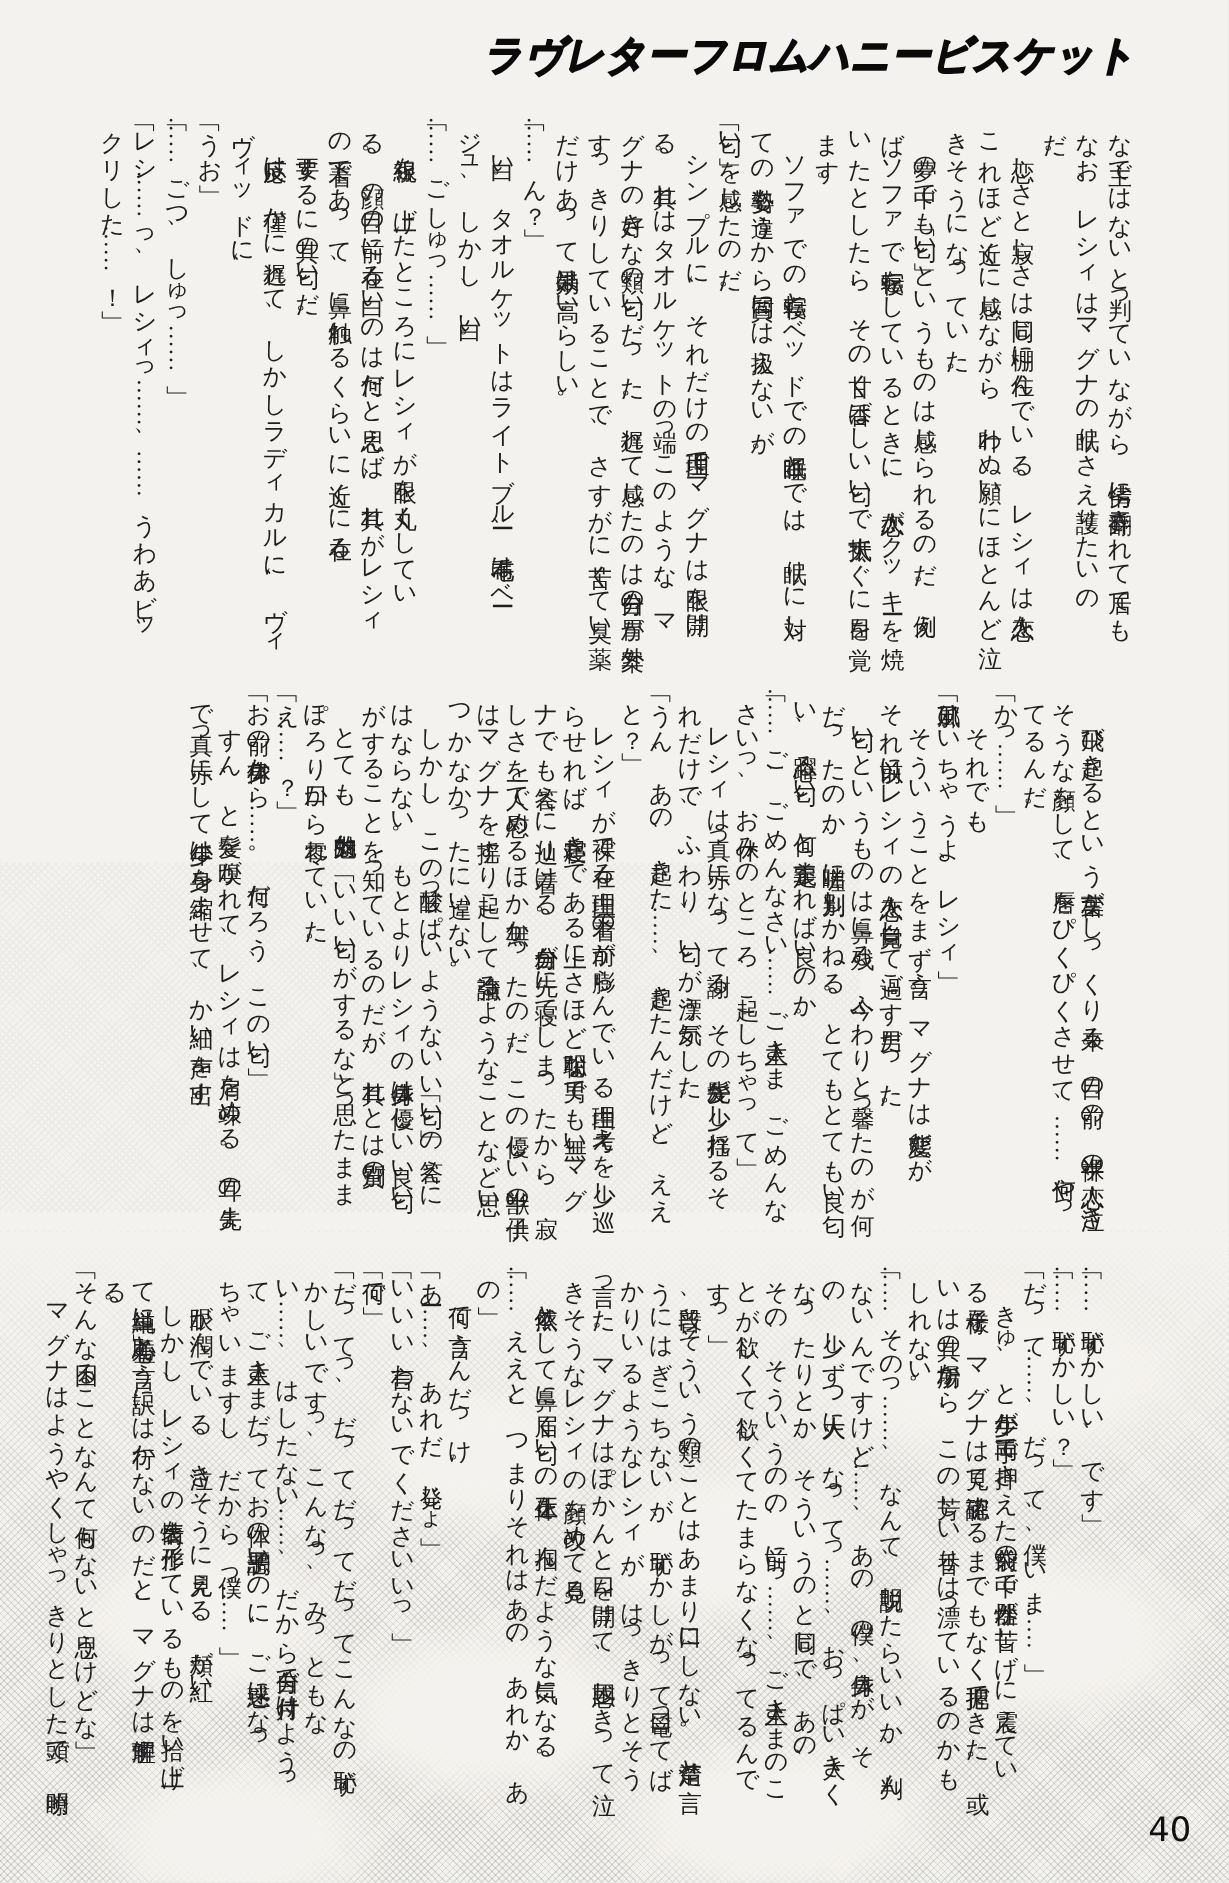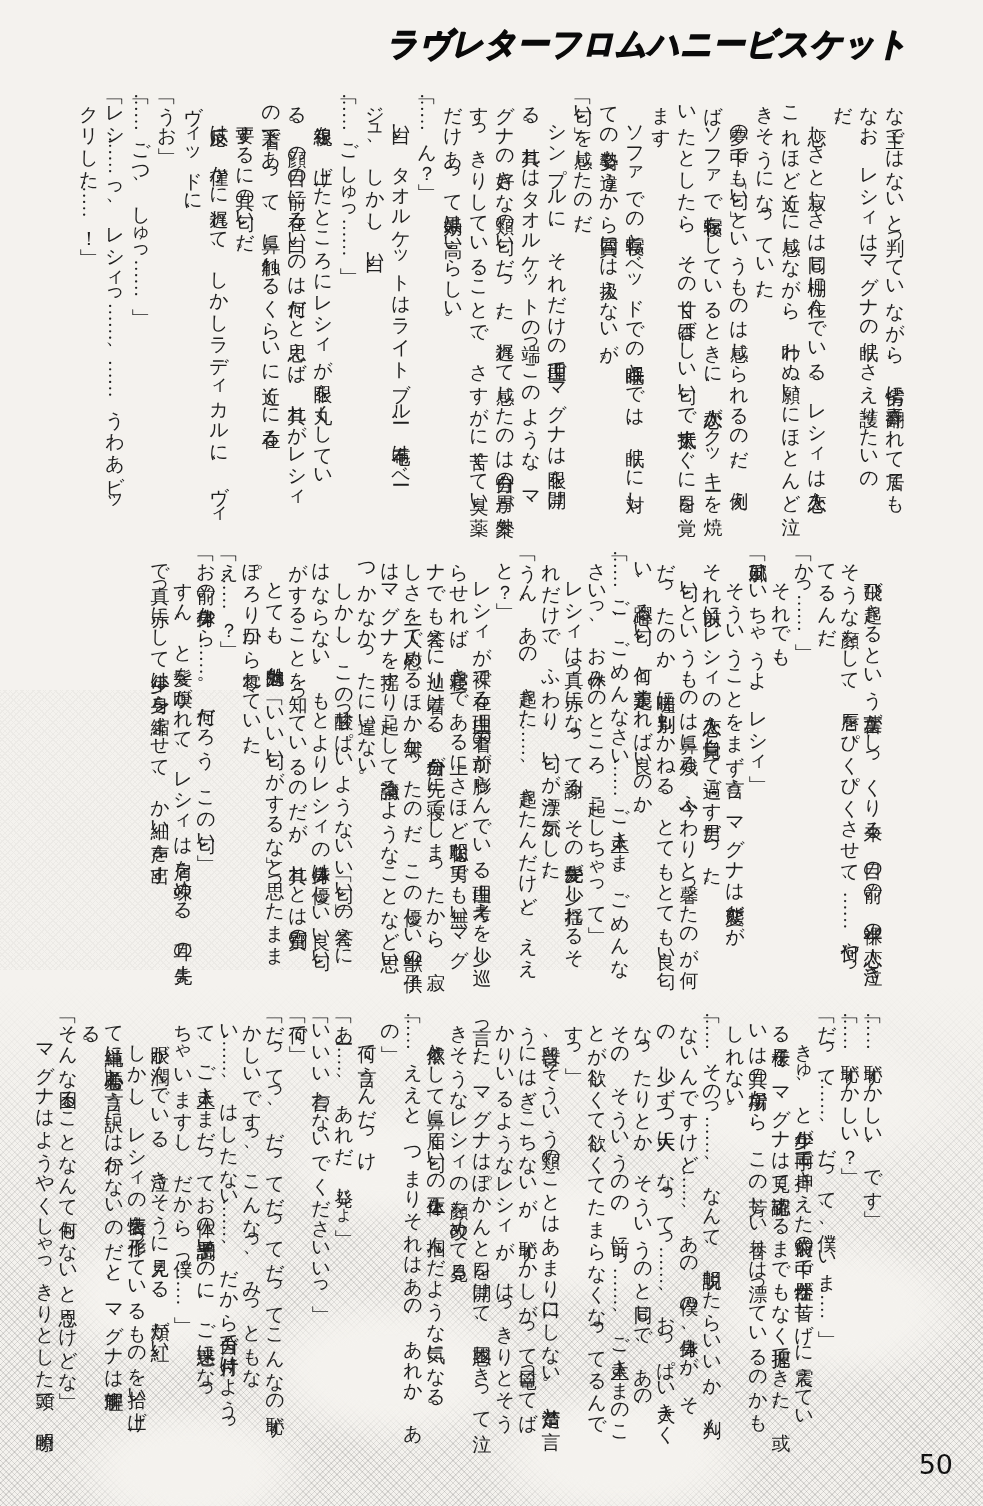--- a/index.html
+++ b/index.html
@@ -148,15 +148,15 @@
       <p>「あー……、あれだ、発じょ」</p>
       <p>「いいい言わないでくださいいっ」</p>
       <p>「何で」</p>
       <p>「だってっ、だってだってだってこんなの恥ずかしいですっ、こんなっ、みっともない……、はしたない……、だから自分で片付けようって、ご主人さまだってお体の調子悪いのに、ご迷惑になっちゃいますし、だから、僕っ……」</p>
       <p>　眼が潤んでいる、泣きそうに見える、頬が紅い。</p>
       <p>　しかし、レシィの表情を形作っているものを拾い上げて単純に「羞恥心」と言う訳には行かないのだと、マグナは理解する。</p>
       <p>「そんな困ることなんて何もないと思うけどな」</p>
       <p>　マグナはようやくしゃっきりとした頭で、明瞭</p>
     </section>
 
-  <div class="page-number">50</div>
+  <div class="page-number">40</div>
 
 </div>
 
 </body></html>

